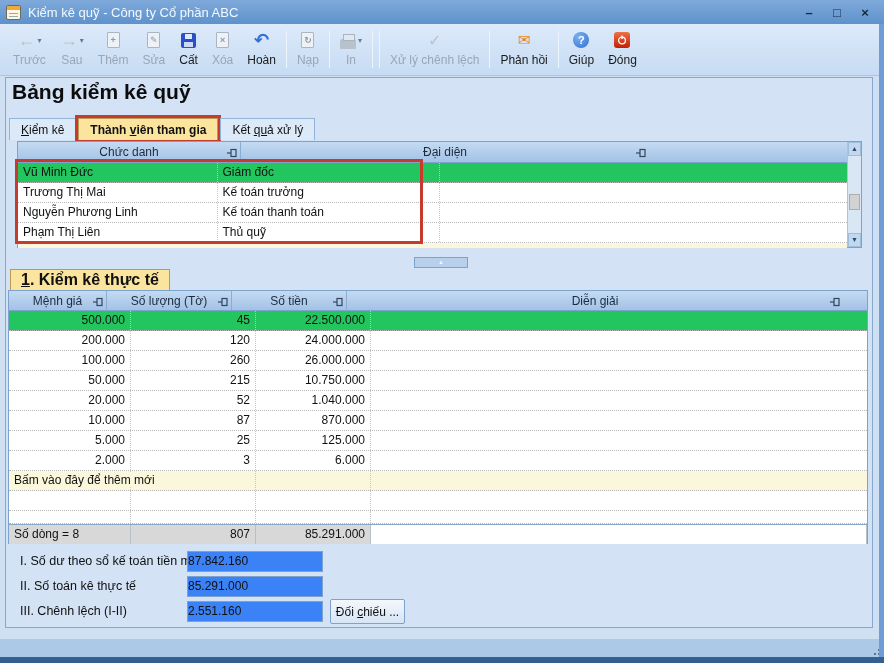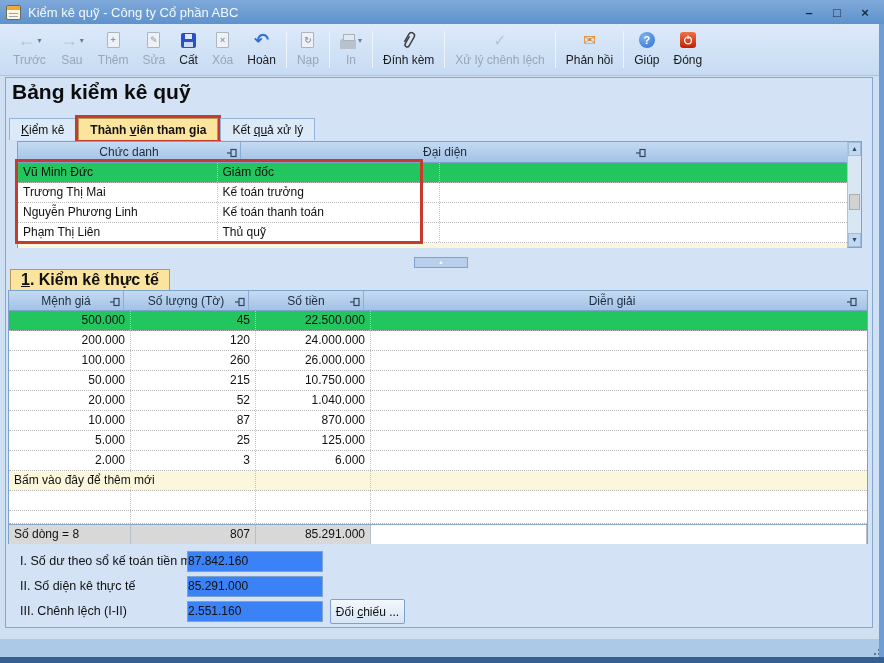--- a/index.html
+++ b/index.html
@@ -177,28 +177,20 @@
   </div>
   <div class="tb-sep"></div>
   <div class="tb-btn disabled">
     <span class="tb-ico-row">
         <span class="icon-printer"></span>
         <span class="tb-caret">▾</span>
       </span>
     <span class="tb-label">In</span>
   </div>
   <div class="tb-sep"></div>
-  <div class="tb-btn">
-    <span class="tb-ico-row">
-      <svg width="16" height="20" viewBox="0 0 16 20" style="transform:rotate(30deg)">
-        <path d="M5 14 L5 5 a3 3 0 0 1 6 0 L11 15 a2.2 2.2 0 0 1 -4.4 0 L6.6 6.5" fill="none" stroke="#3c3c3c" stroke-width="1.4"></path>
-      </svg>
-    </span>
-    <span class="tb-label">Đính kèm</span>
-  </div>
   <div class="tb-sep"></div>
   <div class="tb-btn disabled">
     <span class="tb-ico-row">
         <span class="g-check">✓</span>
       </span>
     <span class="tb-label">Xử lý chênh lệch</span>
   </div>
   <div class="tb-sep"></div>
   <div class="tb-btn">
     <span class="tb-ico-row">
@@ -292,21 +284,21 @@
 <div class="annot" style="left:15px; top:159px; width:408px; height:85px;"></div>
 
 <div class="split-btn">▲</div>
 
 <div class="detail-tab">
   <span><span class="u">1</span><span>. Kiểm kê thực tế</span></span>
 </div>
 
 <div class="tbl" style="left:8px; top:290px; width:860px; height:254px;">
   <div class="thead" style="height:20px;">
-    <div class="th" style="width:115px;">
+    <div class="th" style="width:98px;">
       <span>Mệnh giá</span>
       <span class="pin"><svg width="10" height="10" viewBox="0 0 10 10">
             <line x1="0" y1="5" x2="4" y2="5" stroke="#33465e" stroke-width="1.2"></line>
             <rect x="4" y="1.5" width="5" height="7" fill="none" stroke="#33465e" stroke-width="1.2"></rect>
           </svg></span>
     </div>
     <div class="th" style="width:125px;">
       <span>Số lượng (Tờ)</span>
       <span class="pin"><svg width="10" height="10" viewBox="0 0 10 10">
             <line x1="0" y1="5" x2="4" y2="5" stroke="#33465e" stroke-width="1.2"></line>
@@ -401,21 +393,21 @@
     <div class="td" style="width:122px;">Số dòng = 8</div>
     <div class="td num" style="width:125px;">807</div>
     <div class="td num" style="width:115px;">85.291.000</div>
     <div class="td white" style="width:496px;"></div>
   </div>
 </div>
 
 <div class="tot-label" style="top:554px;">I. Số dư theo sổ kế toán tiền mặt</div>
 <div class="tot-box" style="top:551px;">87.842.160</div>
 
-<div class="tot-label" style="top:579px;">II. Số diện kê thực tế</div>
+<div class="tot-label" style="top:579px;">II. Số toán kê thực tế</div>
 <div class="tot-box" style="top:576px;">85.291.000</div>
 
 <div class="tot-label" style="top:604px;">III. Chênh lệch (I-II)</div>
 <div class="tot-box" style="top:601px;">2.551.160</div>
 
 <div class="btn">
   <span><span>Đối </span><span class="u">c</span><span>hiếu ...</span></span>
 </div>
 
 <div class="statusbar"></div>

